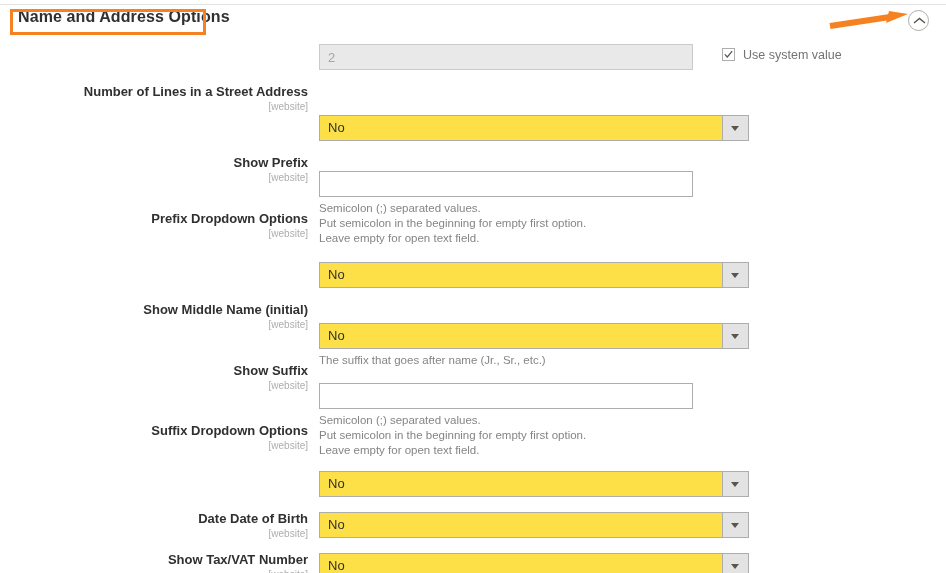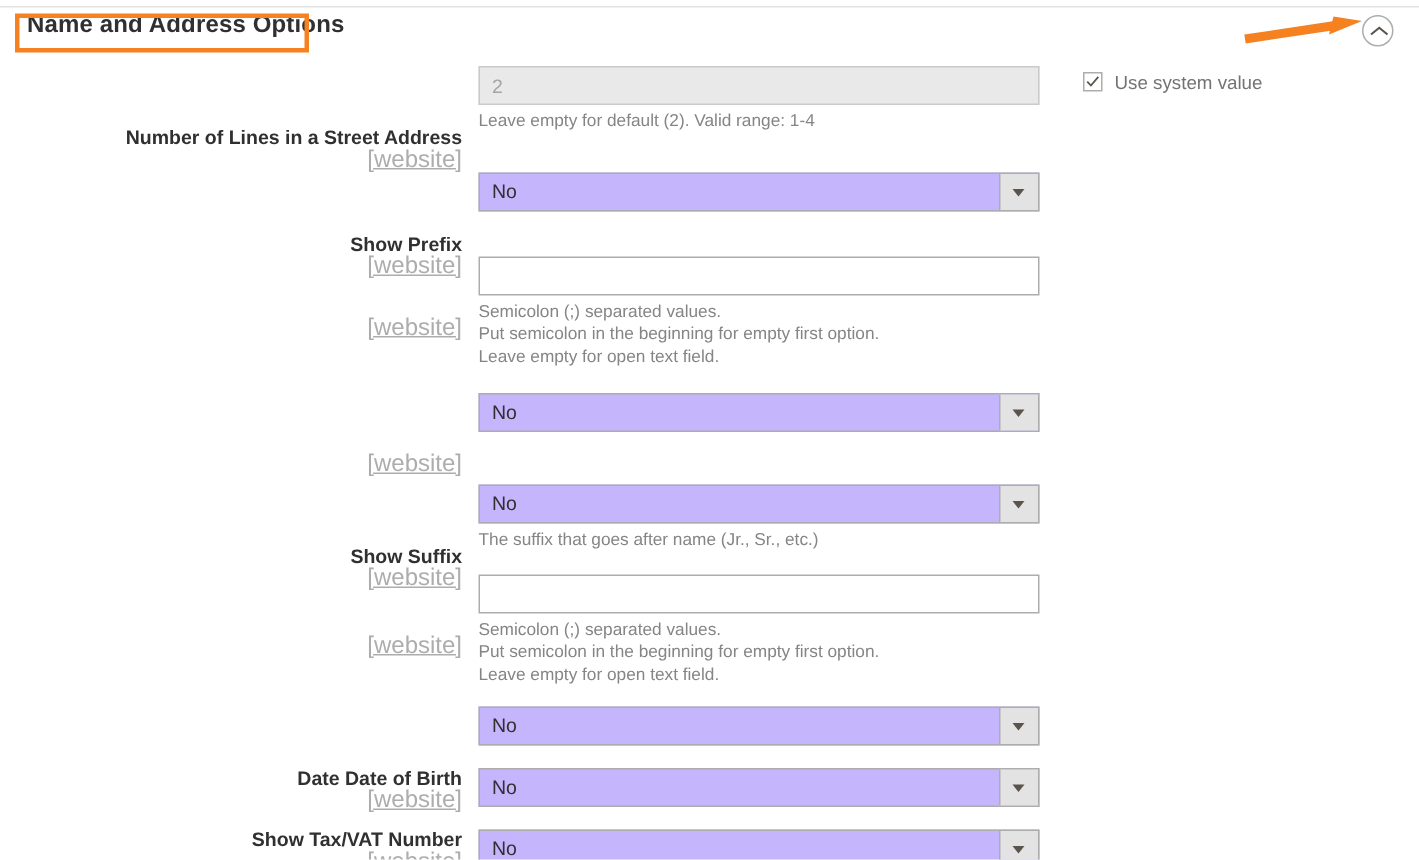--- a/index.html
+++ b/index.html
@@ -103,26 +103,25 @@
     width: 308px;
     text-align: right;
     font-size: 13px;
     font-weight: 600;
     color: #303030;
     line-height: 15px;
     margin-top: 40px;
   }
   .field-scope {
     display: block;
-    font-size: 16px;
+    font-size: 10px;
     font-weight: 400;
     color: #adadad;
     line-height: 14px;
     margin-top: 1px;
-    text-decoration: underline;
   }
   .field-control {
     position: absolute;
     left: 319px;
     top: 0;
     width: 374px;
   }
 
   
   .input-text {
@@ -143,24 +142,24 @@
   .input-text.disabled {
     background: #e9e9e9;
     border-color: #cacaca;
     color: #a6a6a6;
   }
 
   
   .select-box {
     position: relative;
     box-sizing: border-box;
-    width: 374px;
+    width: 430px;
     height: 26px;
     border: 1px solid #adadad;
-    background: #c4b5fd;
+    background: #fde047;
   }
   .select-value {
     position: absolute;
     left: 8px;
     top: 0;
     line-height: 24px;
     font-size: 13px;
     color: #303030;
     white-space: nowrap;
   }
@@ -243,52 +242,49 @@
       <path d="M80 4 L58 13 L61 1 Z" fill="#f58120"></path>
     </svg>
   </div>
 </div>
 
 <div class="form" id="form-root">
     <div class="field-row" style="position: absolute; top: 0px; left: 0px;">
       <div class="field-label"><span>Number of Lines in a Street Address</span><span class="field-scope">[website]</span></div>
       <div class="field-control">
         <input type="text" class="input-text disabled" disabled="" value="2" style="">
-        <div class="field-note">
-          <div>Leave empty for default (2). Valid range: 1-4</div>
-        </div>
       </div>
       <div class="field-system"><span class="chk"><svg width="9" height="9" viewBox="0 0 9 9">
             <path d="M0.8 4.4 L3.3 7 L8.2 1.2" fill="none" stroke="#5a544c" stroke-width="1.2"></path>
           </svg></span><span class="chk-label">Use system value</span></div>
     </div>
     <div class="field-row" style="position: absolute; top: 71px; left: 0px;">
       <div class="field-label"><span>Show Prefix</span><span class="field-scope">[website]</span></div>
       <div class="field-control">
         <div class="select-box">
           <span class="select-value">No</span>
           <span class="select-arrow">
             <i></i>
           </span>
         </div>
       </div>
     </div>
     <div class="field-row" style="position: absolute; top: 127px; left: 0px;">
-      <div class="field-label"><span class="field-scope">[website]</span></div>
+      <div class="field-label"><span>Prefix Dropdown Options</span><span class="field-scope">[website]</span></div>
       <div class="field-control">
         <input type="text" class="input-text" value="" style="">
         <div class="field-note">
           <div>Semicolon (;) separated values.</div>
           <div>Put semicolon in the beginning for empty first option.</div>
           <div>Leave empty for open text field.</div>
         </div>
       </div>
     </div>
     <div class="field-row" style="position: absolute; top: 218px; left: 0px;">
-      <div class="field-label"><span class="field-scope">[website]</span></div>
+      <div class="field-label"><span>Show Middle Name (initial)</span><span class="field-scope">[website]</span></div>
       <div class="field-control">
         <div class="select-box">
           <span class="select-value">No</span>
           <span class="select-arrow">
             <i></i>
           </span>
         </div>
       </div>
     </div>
     <div class="field-row" style="position: absolute; top: 279px; left: 0px;">
@@ -299,21 +295,21 @@
           <span class="select-arrow">
             <i></i>
           </span>
         </div>
         <div class="field-note">
           <div>The suffix that goes after name (Jr., Sr., etc.)</div>
         </div>
       </div>
     </div>
     <div class="field-row" style="position: absolute; top: 339px; left: 0px;">
-      <div class="field-label"><span class="field-scope">[website]</span></div>
+      <div class="field-label"><span>Suffix Dropdown Options</span><span class="field-scope">[website]</span></div>
       <div class="field-control">
         <input type="text" class="input-text" value="" style="">
         <div class="field-note">
           <div>Semicolon (;) separated values.</div>
           <div>Put semicolon in the beginning for empty first option.</div>
           <div>Leave empty for open text field.</div>
         </div>
       </div>
     </div>
     <div class="field-row" style="position: absolute; top: 427px; left: 0px;">

